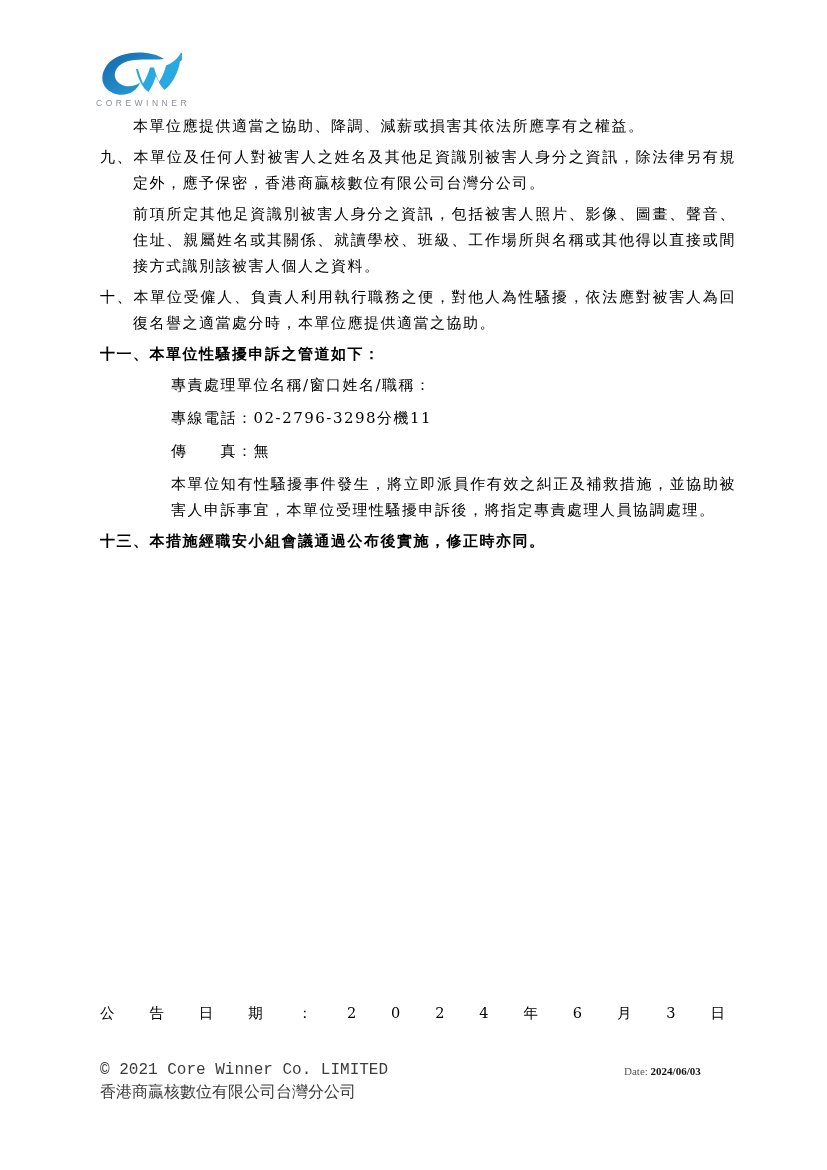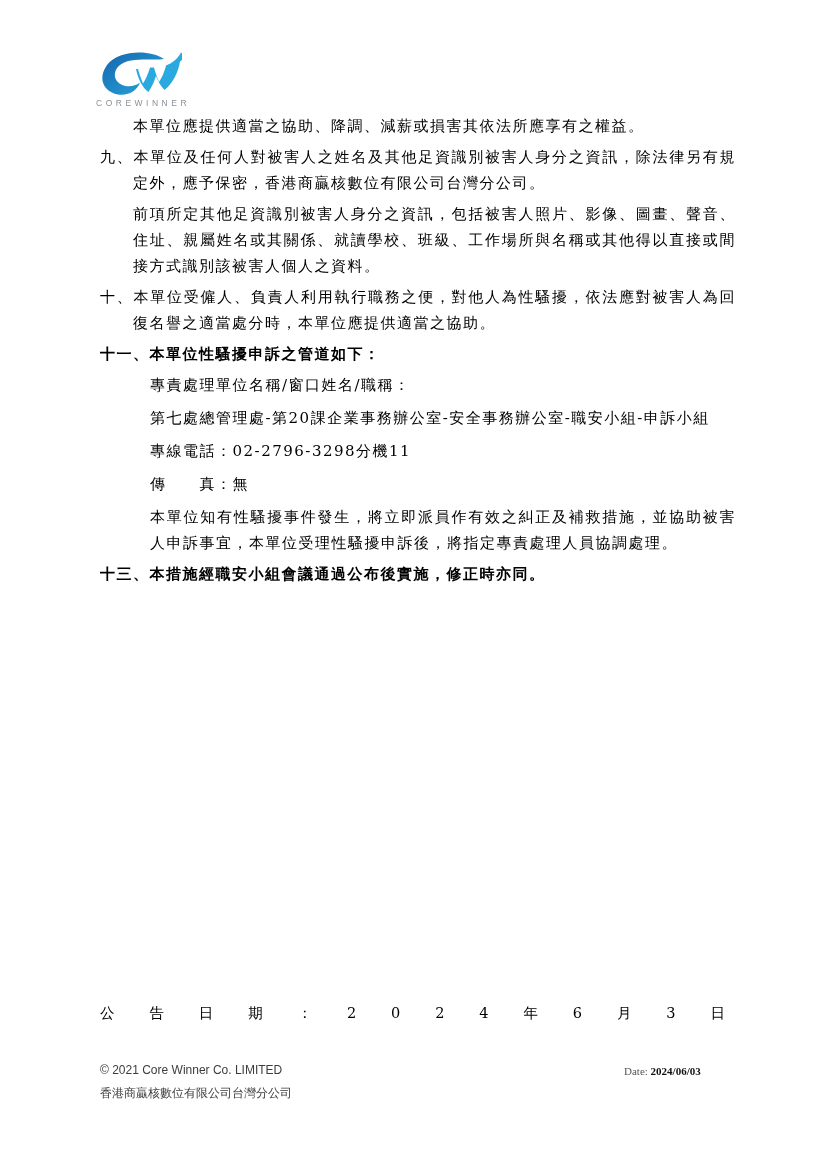--- a/index.html
+++ b/index.html
@@ -39,41 +39,41 @@
     width: 636px;
     font-size: 15px;
     line-height: 26px;
     letter-spacing: 1.5px;
     text-align: justify;
   }
   .para { margin-bottom: 5px; }
   .indent-1 { margin-left: 33px; }           
   .hang-2 { padding-left: 33px; text-indent: -33px; }   
   .hang-3 { padding-left: 50px; text-indent: -50px; font-weight: bold; }   
-  .detail-block { margin-left: 50px; }
+  .detail-block { margin-left: 71px; }
   .detail-line { margin-bottom: 7px; }
   
   .announce-row {
     position: absolute;
     left: 100px;
     top: 1003px;
     width: 625px;
     display: flex;
     justify-content: space-between;
     font-size: 14.5px;
     line-height: 20px;
   }
   .announce-row span { display: inline-block; }
   
   .footer-left {
     position: absolute;
     left: 100px;
     top: 1059px;
-    font-family: Liberation Sans, sans-serif;
-    font-size: 12px;
+    font-family: Liberation Mono, monospace;
+    font-size: 16px;
     line-height: 23px;
     color: #3c3c3c;
   }
   .footer-date {
     position: absolute;
     left: 624px;
     top: 1065px;
     font-family: "Liberation Serif", serif;
     font-size: 11px;
     color: #555555;
@@ -111,21 +111,20 @@
     <p class="para hang-2"><span>九、</span><span>本單位及任何人對被害人之姓名及其他足資識別被害人身分之資訊，除法律另有規定外，應予保密，香港商贏核數位有限公司台灣分公司。</span></p>
 
     <p class="para indent-1">前項所定其他足資識別被害人身分之資訊，包括被害人照片、影像、圖畫、聲音、住址、親屬姓名或其關係、就讀學校、班級、工作場所與名稱或其他得以直接或間接方式識別該被害人個人之資料。</p>
 
     <p class="para hang-2"><span>十、</span><span>本單位受僱人、負責人利用執行職務之便，對他人為性騷擾，依法應對被害人為回復名譽之適當處分時，本單位應提供適當之協助。</span></p>
 
     <p class="para hang-3"><span>十一、</span><span>本單位性騷擾申訴之管道如下：</span></p>
 
     <div class="detail-block">
       <p class="para detail-line">專責處理單位名稱/窗口姓名/職稱：</p>
-      <p class="para detail-line">第七處總管理處-第20課企業事務辦公室-安全事務辦公室-職安小組-申訴小組</p>
       <p class="para detail-line">專線電話：02-2796-3298分機11</p>
       <p class="para detail-line">傳　　真：無</p>
       <p class="para">本單位知有性騷擾事件發生，將立即派員作有效之糾正及補救措施，並協助被害人申訴事宜，本單位受理性騷擾申訴後，將指定專責處理人員協調處理。</p>
     </div>
 
 
     <p class="para hang-3"><span>十三、</span><span>本措施經職安小組會議通過公布後實施，修正時亦同。</span></p>
 
   </div>
 

